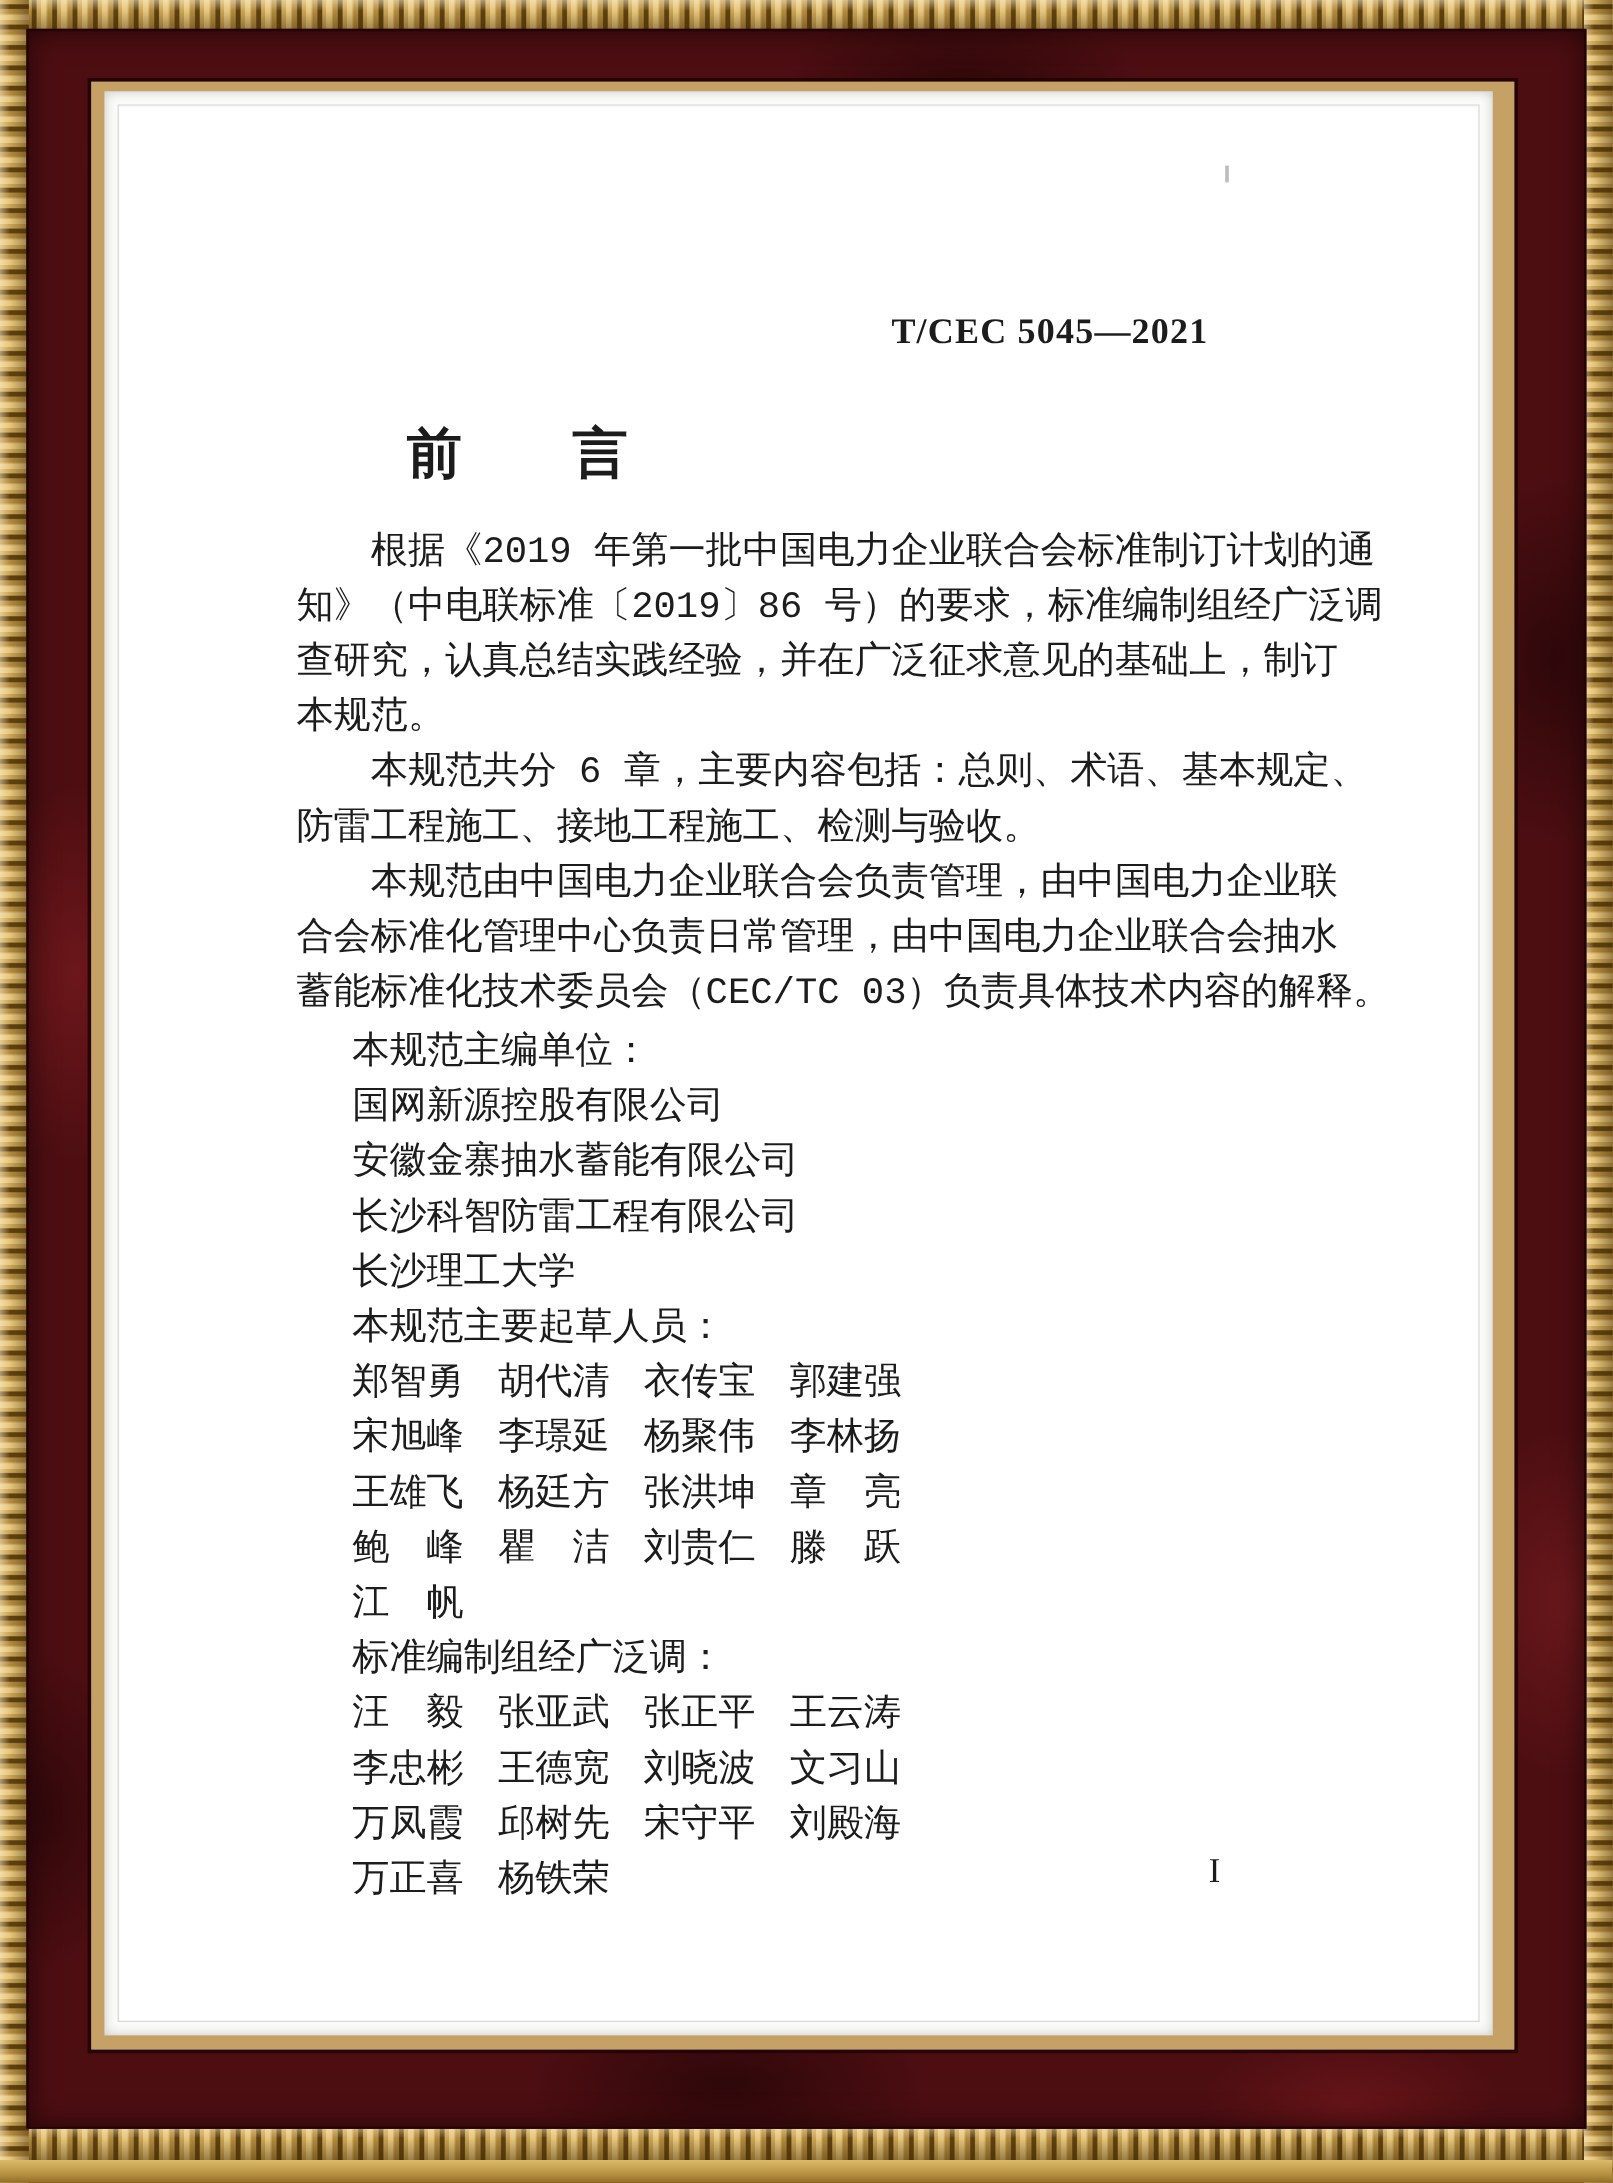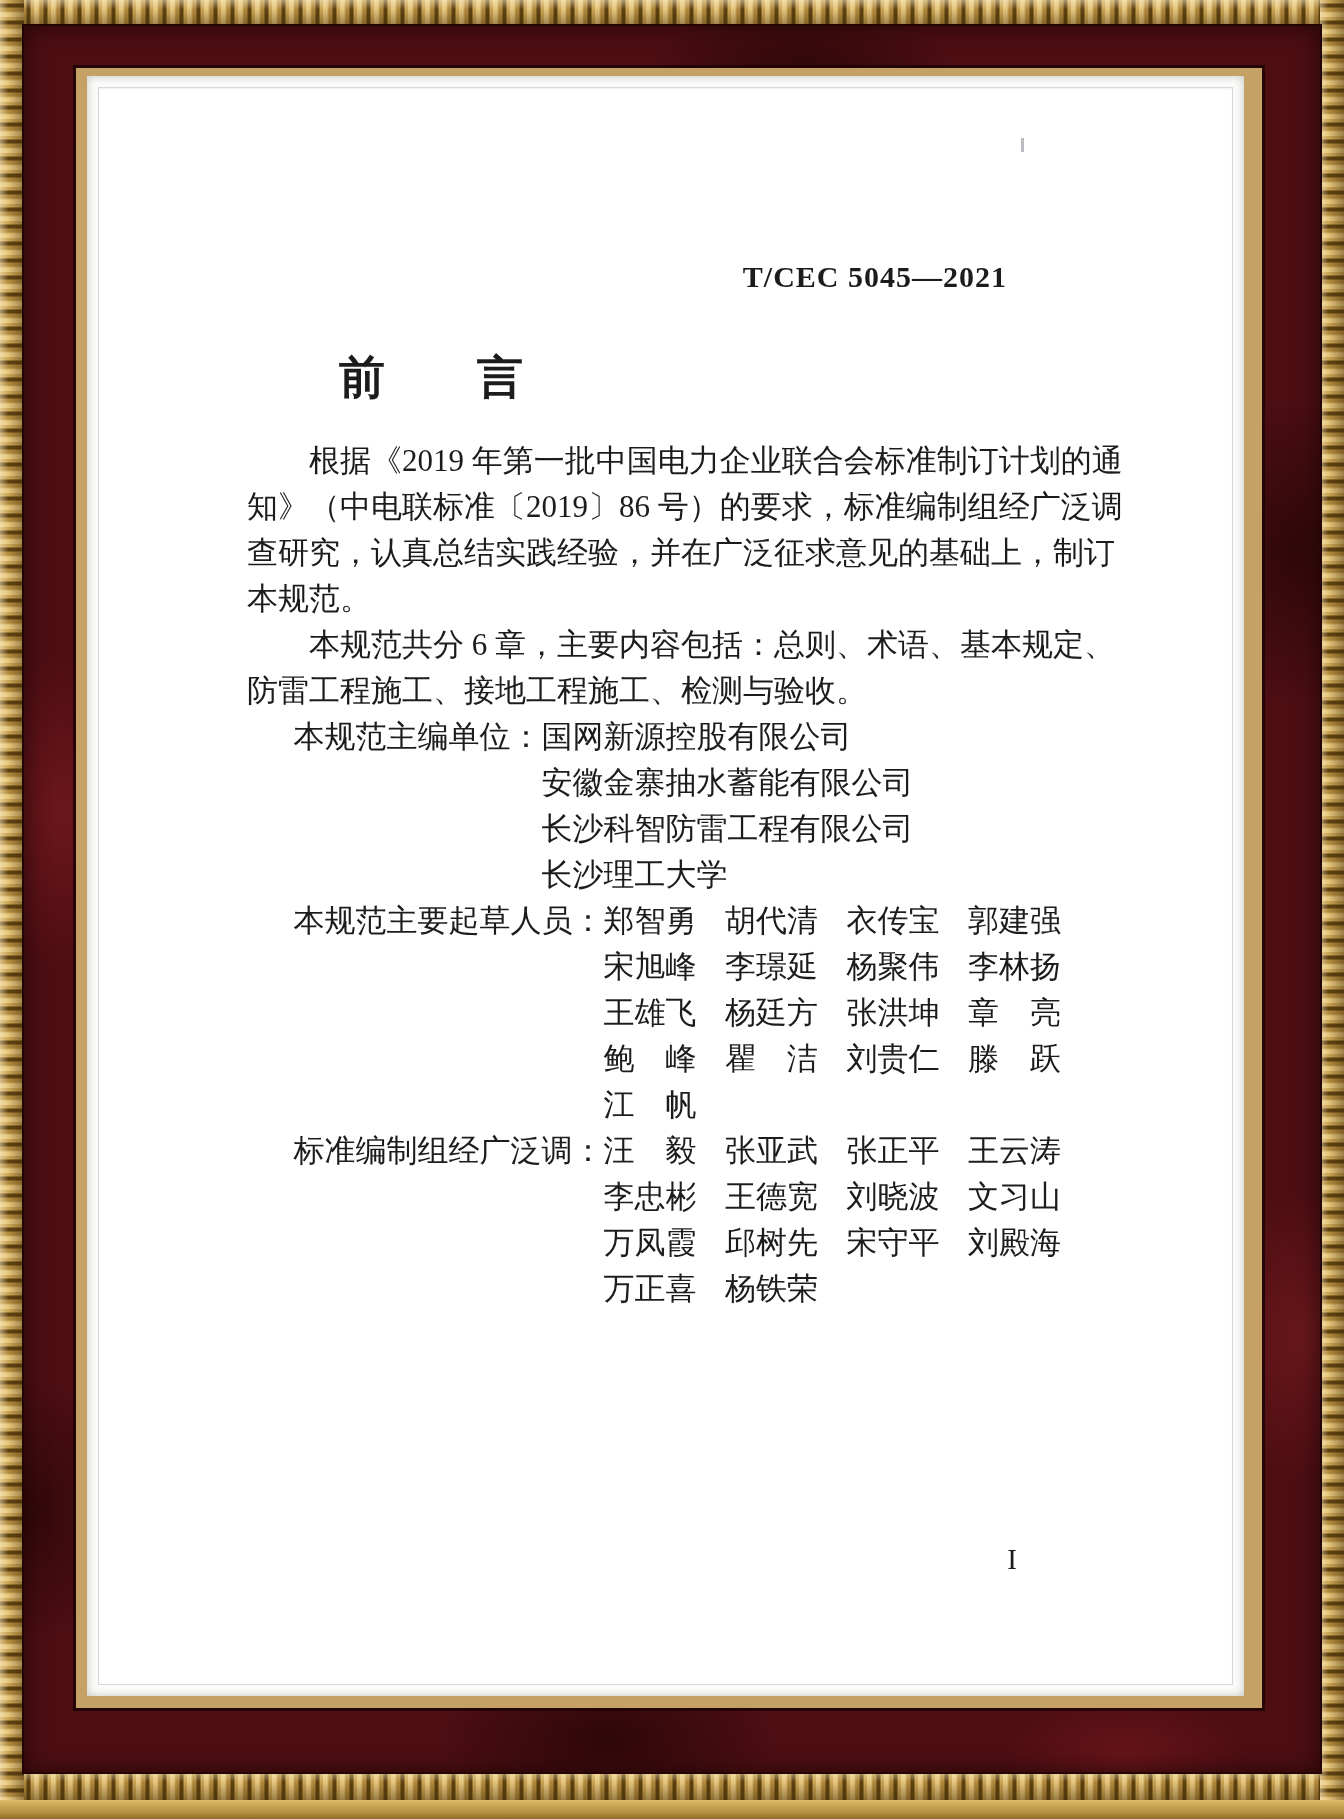--- a/index.html
+++ b/index.html
@@ -64,22 +64,22 @@
   }
   .doc-title{
     margin:58px 0 0 148px;width:830px;
     font-size:46px;font-weight:bold;line-height:52px;
     letter-spacing:2em;text-indent:2em;
   }
   .doc-body{
     margin:34px 0 0 148px;width:840px;
     font-size:31px;line-height:46px;
   }
-  .para{margin:0;white-space:pre;text-indent:2em;}
-  .hang{display:flex;margin-left:1.5em;}
+  .para{margin:0;white-space:pre;text-indent:2em;font-family:Liberation Mono, monospace;}
+  .hang{display:flex;margin-left:1.5em;flex-direction:column;}
   .hang-label{flex:none;white-space:pre;}
   .hang-body{flex:none;white-space:pre;}
   .name-row{white-space:normal;}
   .name-cell{
     display:inline-block;width:3em;margin-right:0.92em;
     text-align:justify;text-align-last:justify;font-family:Liberation Serif, serif;
   }
   .page-num{position:absolute;top:1455px;right:215px;font-size:29px;}
   .artifact{position:absolute;top:50px;right:208px;width:3px;height:14px;background:#b9bdc2;}
 </style>
@@ -108,20 +108,23 @@
           <div class="doc-body">
 
             <p class="para">根据《2019 年第一批中国电力企业联合会标准制订计划的通
 知》（中电联标准〔2019〕86 号）的要求，标准编制组经广泛调
 查研究，认真总结实践经验，并在广泛征求意见的基础上，制订
 本规范。</p>
 
             <p class="para">本规范共分 6 章，主要内容包括：总则、术语、基本规定、
 防雷工程施工、接地工程施工、检测与验收。</p>
 
+            <p class="para">本规范由中国电力企业联合会负责管理，由中国电力企业联
+合会标准化管理中心负责日常管理，由中国电力企业联合会抽水
+蓄能标准化技术委员会（CEC/TC 03）负责具体技术内容的解释。</p>
 
             <div class="hang">
               <span class="hang-label">本规范主编单位：</span>
               <span class="hang-body">国网新源控股有限公司
 安徽金寨抽水蓄能有限公司
 长沙科智防雷工程有限公司
 长沙理工大学</span>
             </div>
 
             <div class="hang">

